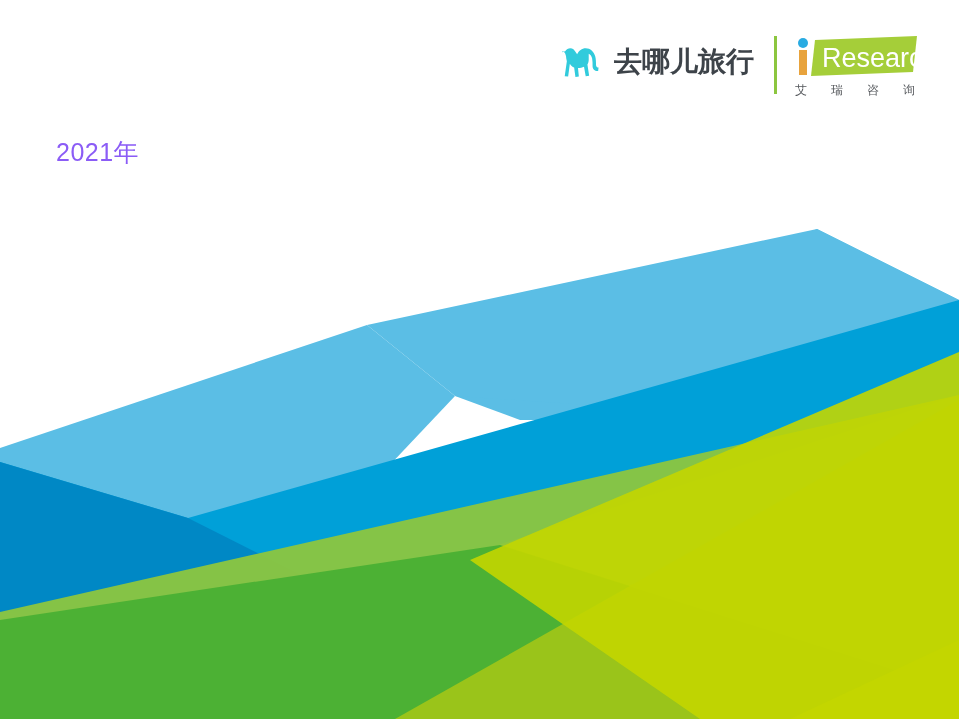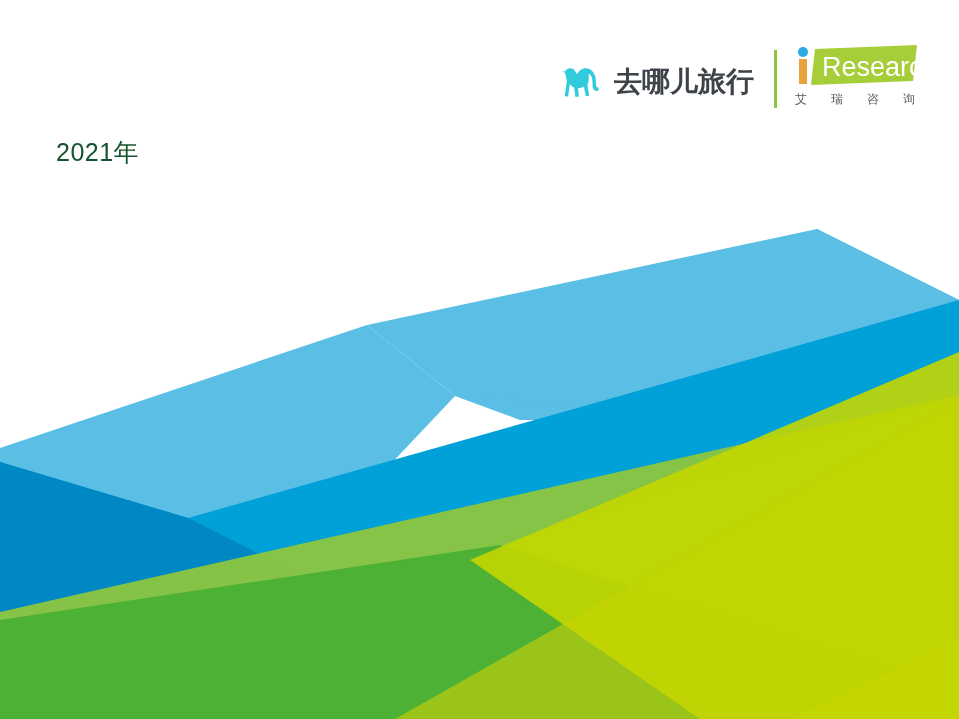--- a/index.html
+++ b/index.html
@@ -27,21 +27,21 @@
     height: 719px;
     display: block;
   }
 
   
   #logo-bar {
     position: absolute;
     right: 42px;
     top: 36px;
     display: flex;
-    align-items: flex-end;
+    align-items: flex-start;
     height: 72px;
     z-index: 5;
   }
 
   
   .qunar-logo {
     display: flex;
     align-items: center;
     height: 52px;
     padding-right: 16px;
@@ -103,21 +103,21 @@
     font-weight: 700;
     line-height: 1.28;
     color: #8cc540;
     letter-spacing: 1px;
     max-width: 730px;
     margin: 0;
   }
   #subtitle {
     margin: 28px 0 0 4px;
     font-size: 25px;
-    color: #14532d;
+    color: #8b5cf6;
     font-weight: 400;
     letter-spacing: 0.5px;
   }
 </style>
 </head>
 <body>
 
 <div id="slide">
 
   <svg id="bg-graphic" viewBox="0 0 959 719" preserveAspectRatio="none" xmlns="http://www.w3.org/2000/svg">

